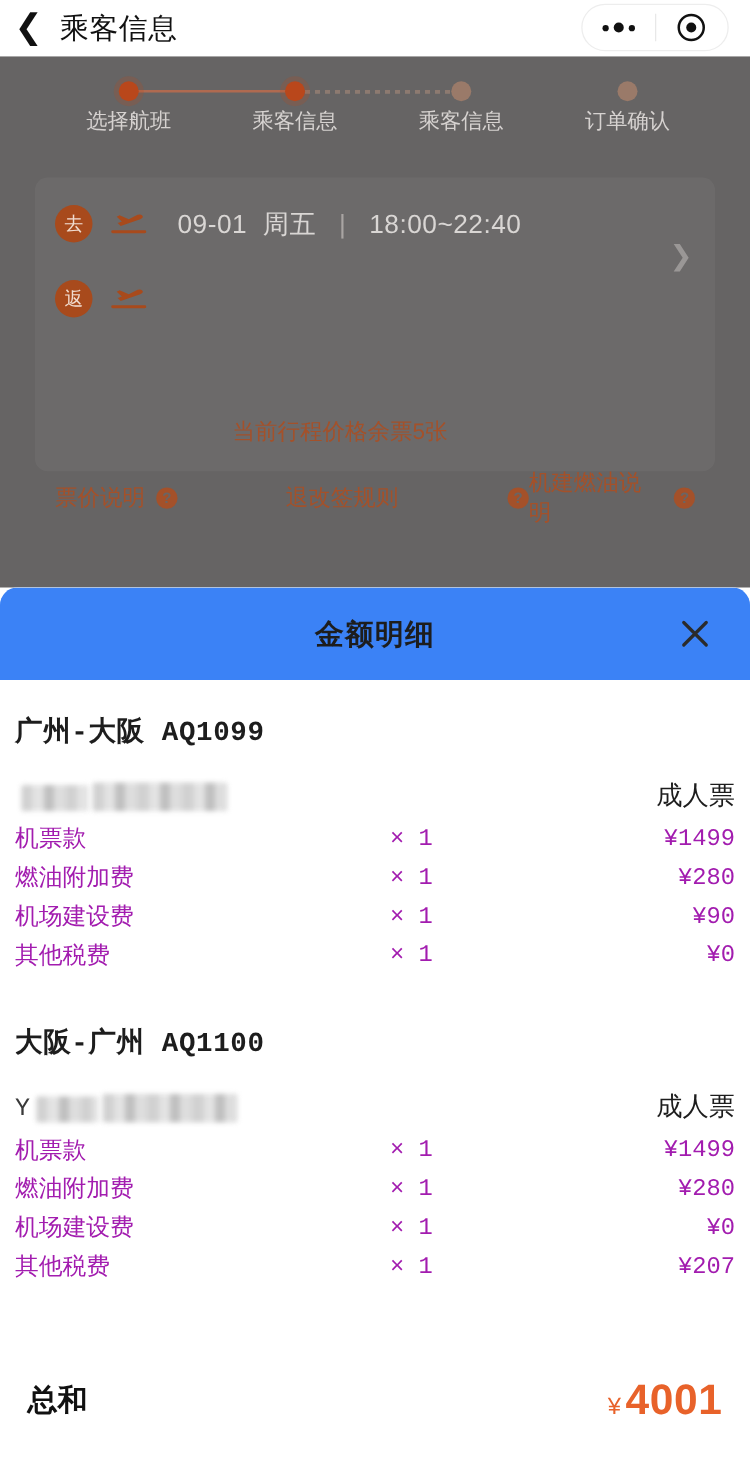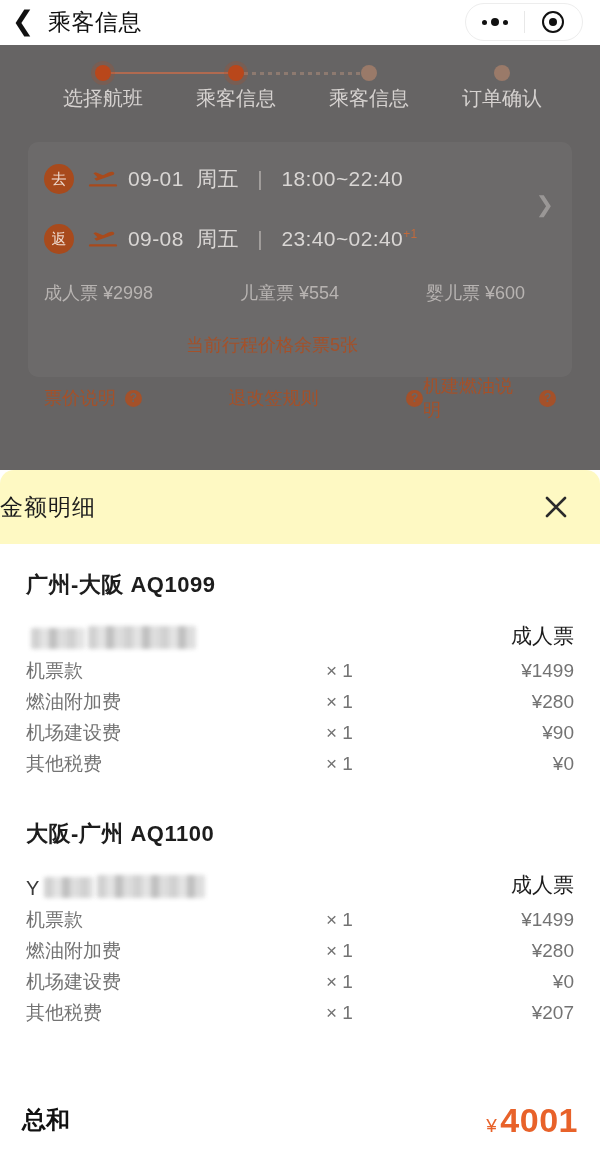--- a/index.html
+++ b/index.html
@@ -53,37 +53,37 @@
   .step-dot.off{ background:#9a7a69; }
   .seg{ position:absolute; top:7px; height:2px; }
   .seg.solid{ background:#b06a50; }
   .seg.dashed{
     background:repeating-linear-gradient(to right,#8d7a70 0 4px,transparent 4px 8px);
     height:3px; top:6.5px;
   }
   .step-labels{ position:absolute; top:40px; left:0; width:600px; }
   .step-label{
     position:absolute; transform:translateX(-50%);
-    font-size:20px; color:#d6d2d0; white-space:nowrap;
+    font-size:17px; color:#d6d2d0; white-space:nowrap;
   }
 
   
   .flight-card{
     position:absolute; left:28px; top:97px; width:544px; height:235px;
     background:rgba(255,255,255,.045); border-radius:10px;
   }
   .fl-row{ position:absolute; left:16px; height:44px; display:flex; align-items:center; }
   .fl-row.r1{ top:15px; }
   .fl-row.r2{ top:75px; }
   .badge{
     width:30px; height:30px; border-radius:50%; background:#a84a1c;
     color:#f0dcd0; font-size:15px; display:flex; align-items:center; justify-content:center;
   }
   .plane{ margin-left:14px; width:30px; height:22px; }
-  .fl-text{ margin-left:10px; font-size:21px; color:#d9d6d4; letter-spacing:.4px; }
+  .fl-text{ margin-left:24px; font-size:21px; color:#d9d6d4; letter-spacing:.4px; }
   .fl-sep{ color:#a9a5a3; margin:0 12px; }
   .plus1{ font-size:12px; color:#c06a3c; vertical-align:super; }
   .fl-chev{
     position:absolute; right:18px; top:50px; font-size:22px; color:#9a9796; font-weight:300;
   }
   .fare-grid{
     position:absolute; left:16px; top:126px; width:512px;
   }
   .fare-line{ display:flex; height:50px; align-items:center; }
   .fare-cell{ font-size:18px; color:#b8b4b2; }
@@ -105,48 +105,48 @@
     position:absolute; left:0; top:288px; width:544px; text-align:center;
     font-size:18px; color:#a4512a;
   }
 
   
   .sheet{
     position:absolute; left:0; top:470px; width:600px; height:696px;
     background:#ffffff; border-radius:14px 14px 0 0; z-index:30; overflow:hidden;
   }
   .sheet-head{
-    position:relative; height:74px; background:#fef9c3;
-    display:flex; align-items:center; justify-content:flex-start;
+    position:relative; height:74px; background:#3b82f6;
+    display:flex; align-items:center; justify-content:center;font-weight:bold;
   }
   .sheet-title{ font-size:23px; color:#1d1d1d; letter-spacing:1px; }
   .sheet-close{
     position:absolute; right:22px; top:50%; transform:translateY(-50%);
     width:44px; height:44px; display:flex; align-items:center; justify-content:center;
   }
-  .sheet-body{ padding:0 26px; }
+  .sheet-body{ padding:0 12px;font-family:Liberation Mono, monospace; }
 
   .seg-block{ padding-top:26px; }
   .seg-title{ font-size:22px; color:#1d1d1d; font-weight:bold; letter-spacing:.5px; }
   .pax-row{
     display:flex; align-items:center; justify-content:space-between;
     height:38px; margin-top:17px;
   }
   .pax-name{ display:flex; align-items:flex-end; gap:3px; height:26px; }
   .pax-prefix{ font-size:20px; color:#3a3a3a; line-height:1; margin-right:2px; }
   .blurblk{
     display:block; border-radius:2px;
     background:
       repeating-linear-gradient(90deg,#cfcfcf 0 9px,#e2e2e2 9px 18px,#bdbdbd 18px 26px,#dcdcdc 26px 36px),
       #d5d5d5;
     filter:blur(2.2px); opacity:.95;
   }
   .pax-type{ font-size:21px; color:#1d1d1d; }
   .fee-row{
-    display:flex; align-items:center; height:31px; font-size:19px; color:#737373;
+    display:flex; align-items:center; height:31px; font-size:19px; color:#a21caf;
   }
   .fee-name{ flex:0 0 300px; }
   .fee-qty{ flex:0 0 130px; }
   .fee-amt{ flex:1; text-align:right; }
 
   .total-row{
     display:flex; align-items:center; justify-content:space-between;
     padding:0 22px; position:absolute; left:0; bottom:22px; width:600px; height:48px;
   }
   .total-label{ font-size:24px; color:#111; font-weight:bold; }
@@ -213,36 +213,25 @@
           <span>18:00~22:40</span><span class="plus1"></span>
         </div>
       </div>
 
       <div class="fl-row r2">
         <div class="badge">返</div>
         <svg class="plane" viewBox="0 0 32 24">
           <path d="M2 19 L30 19" stroke="#a84a1c" stroke-width="2.6" stroke-linecap="round"></path>
           <path d="M4 9 L9 14 L26 8 C28.5 7 29 5.5 27.5 4.5 C26 3.5 24 4 22 5 L16 8 L8 4.5 L5.5 5.8 L10 10 L6.5 11.4 L4.6 9.6 Z" fill="#a84a1c"></path>
         </svg>
-        <div class="fl-text">
-          <span>09-08</span>&nbsp;
-          <span>周五</span>
-          <span class="fl-sep">|</span>
-          <span>23:40~02:40</span><span class="plus1">+1</span>
-        </div>
       </div>
 
       <div class="fl-chev">❯</div>
 
       <div class="fare-grid">
-        <div class="fare-line">
-          <div class="fare-cell c1">成人票 ¥2998</div>
-          <div class="fare-cell c2">儿童票 ¥554</div>
-          <div class="fare-cell c3">婴儿票 ¥600</div>
-        </div>
       </div>
 
       <div class="links-row">
         <div class="link-item l1">
           <span>票价说明</span>
           <span class="qmark">?</span>
         </div>
         <div class="link-item l2">
           <span>退改签规则</span>
           <span class="qmark">?</span>

